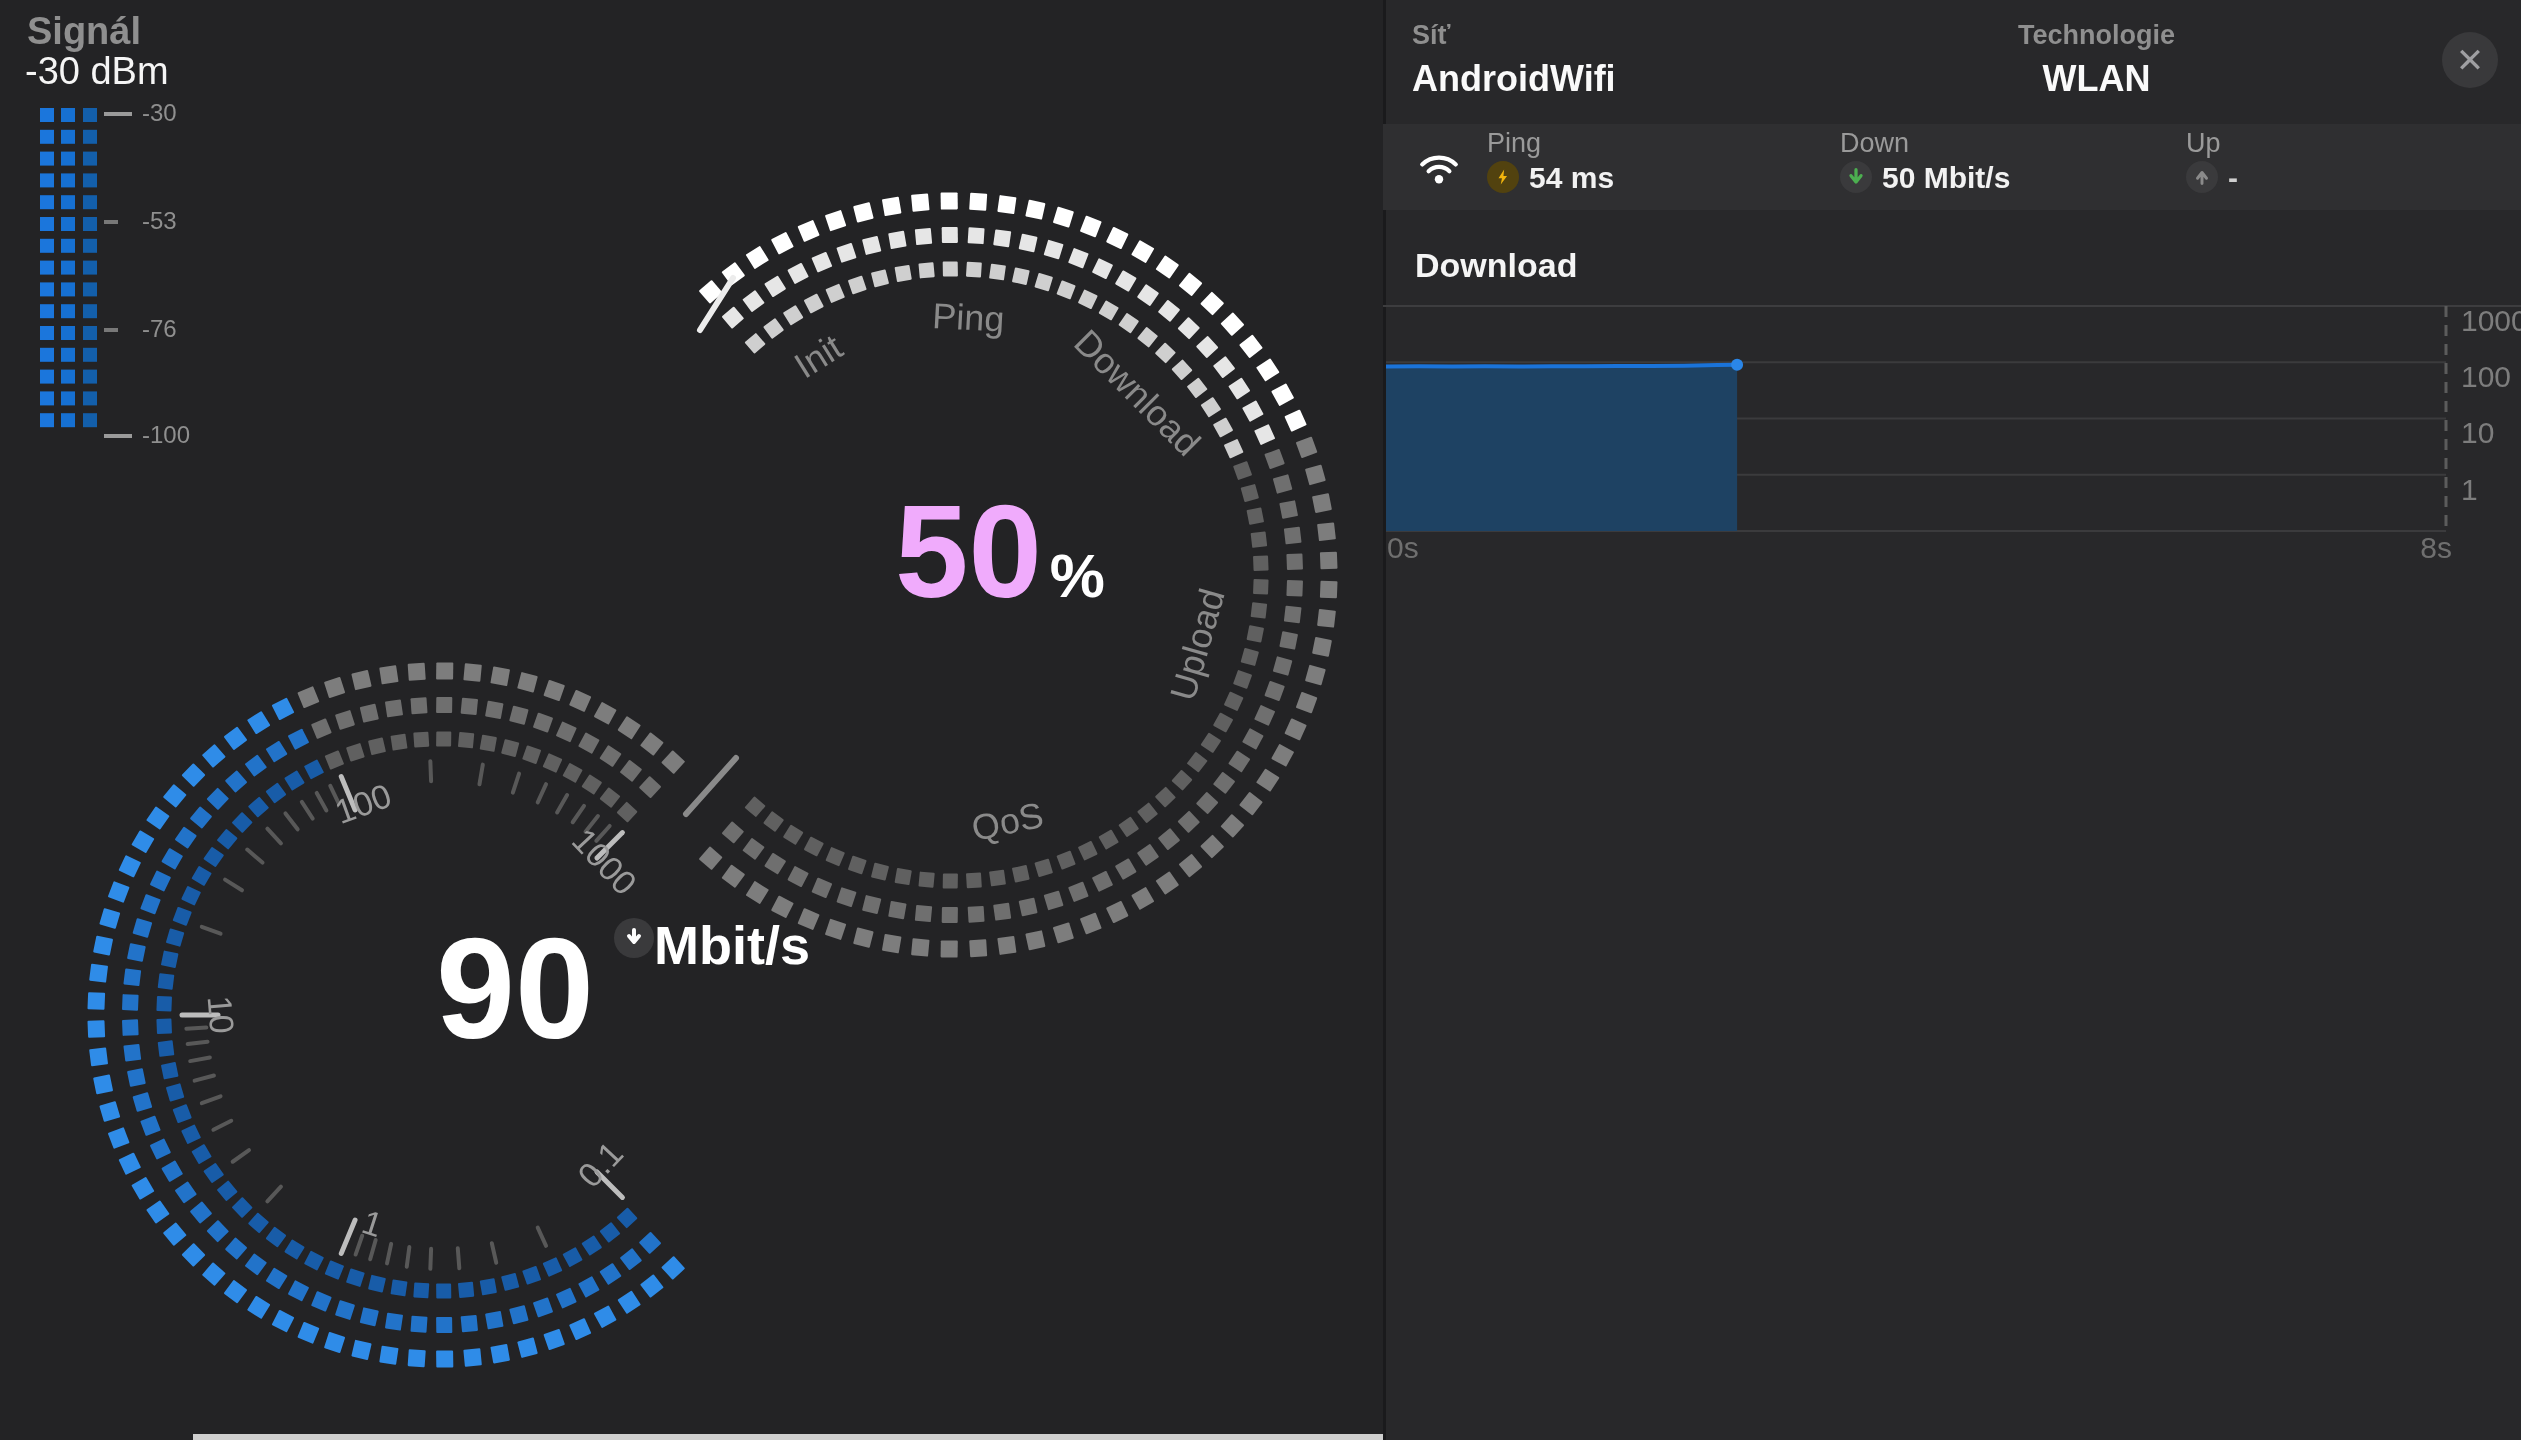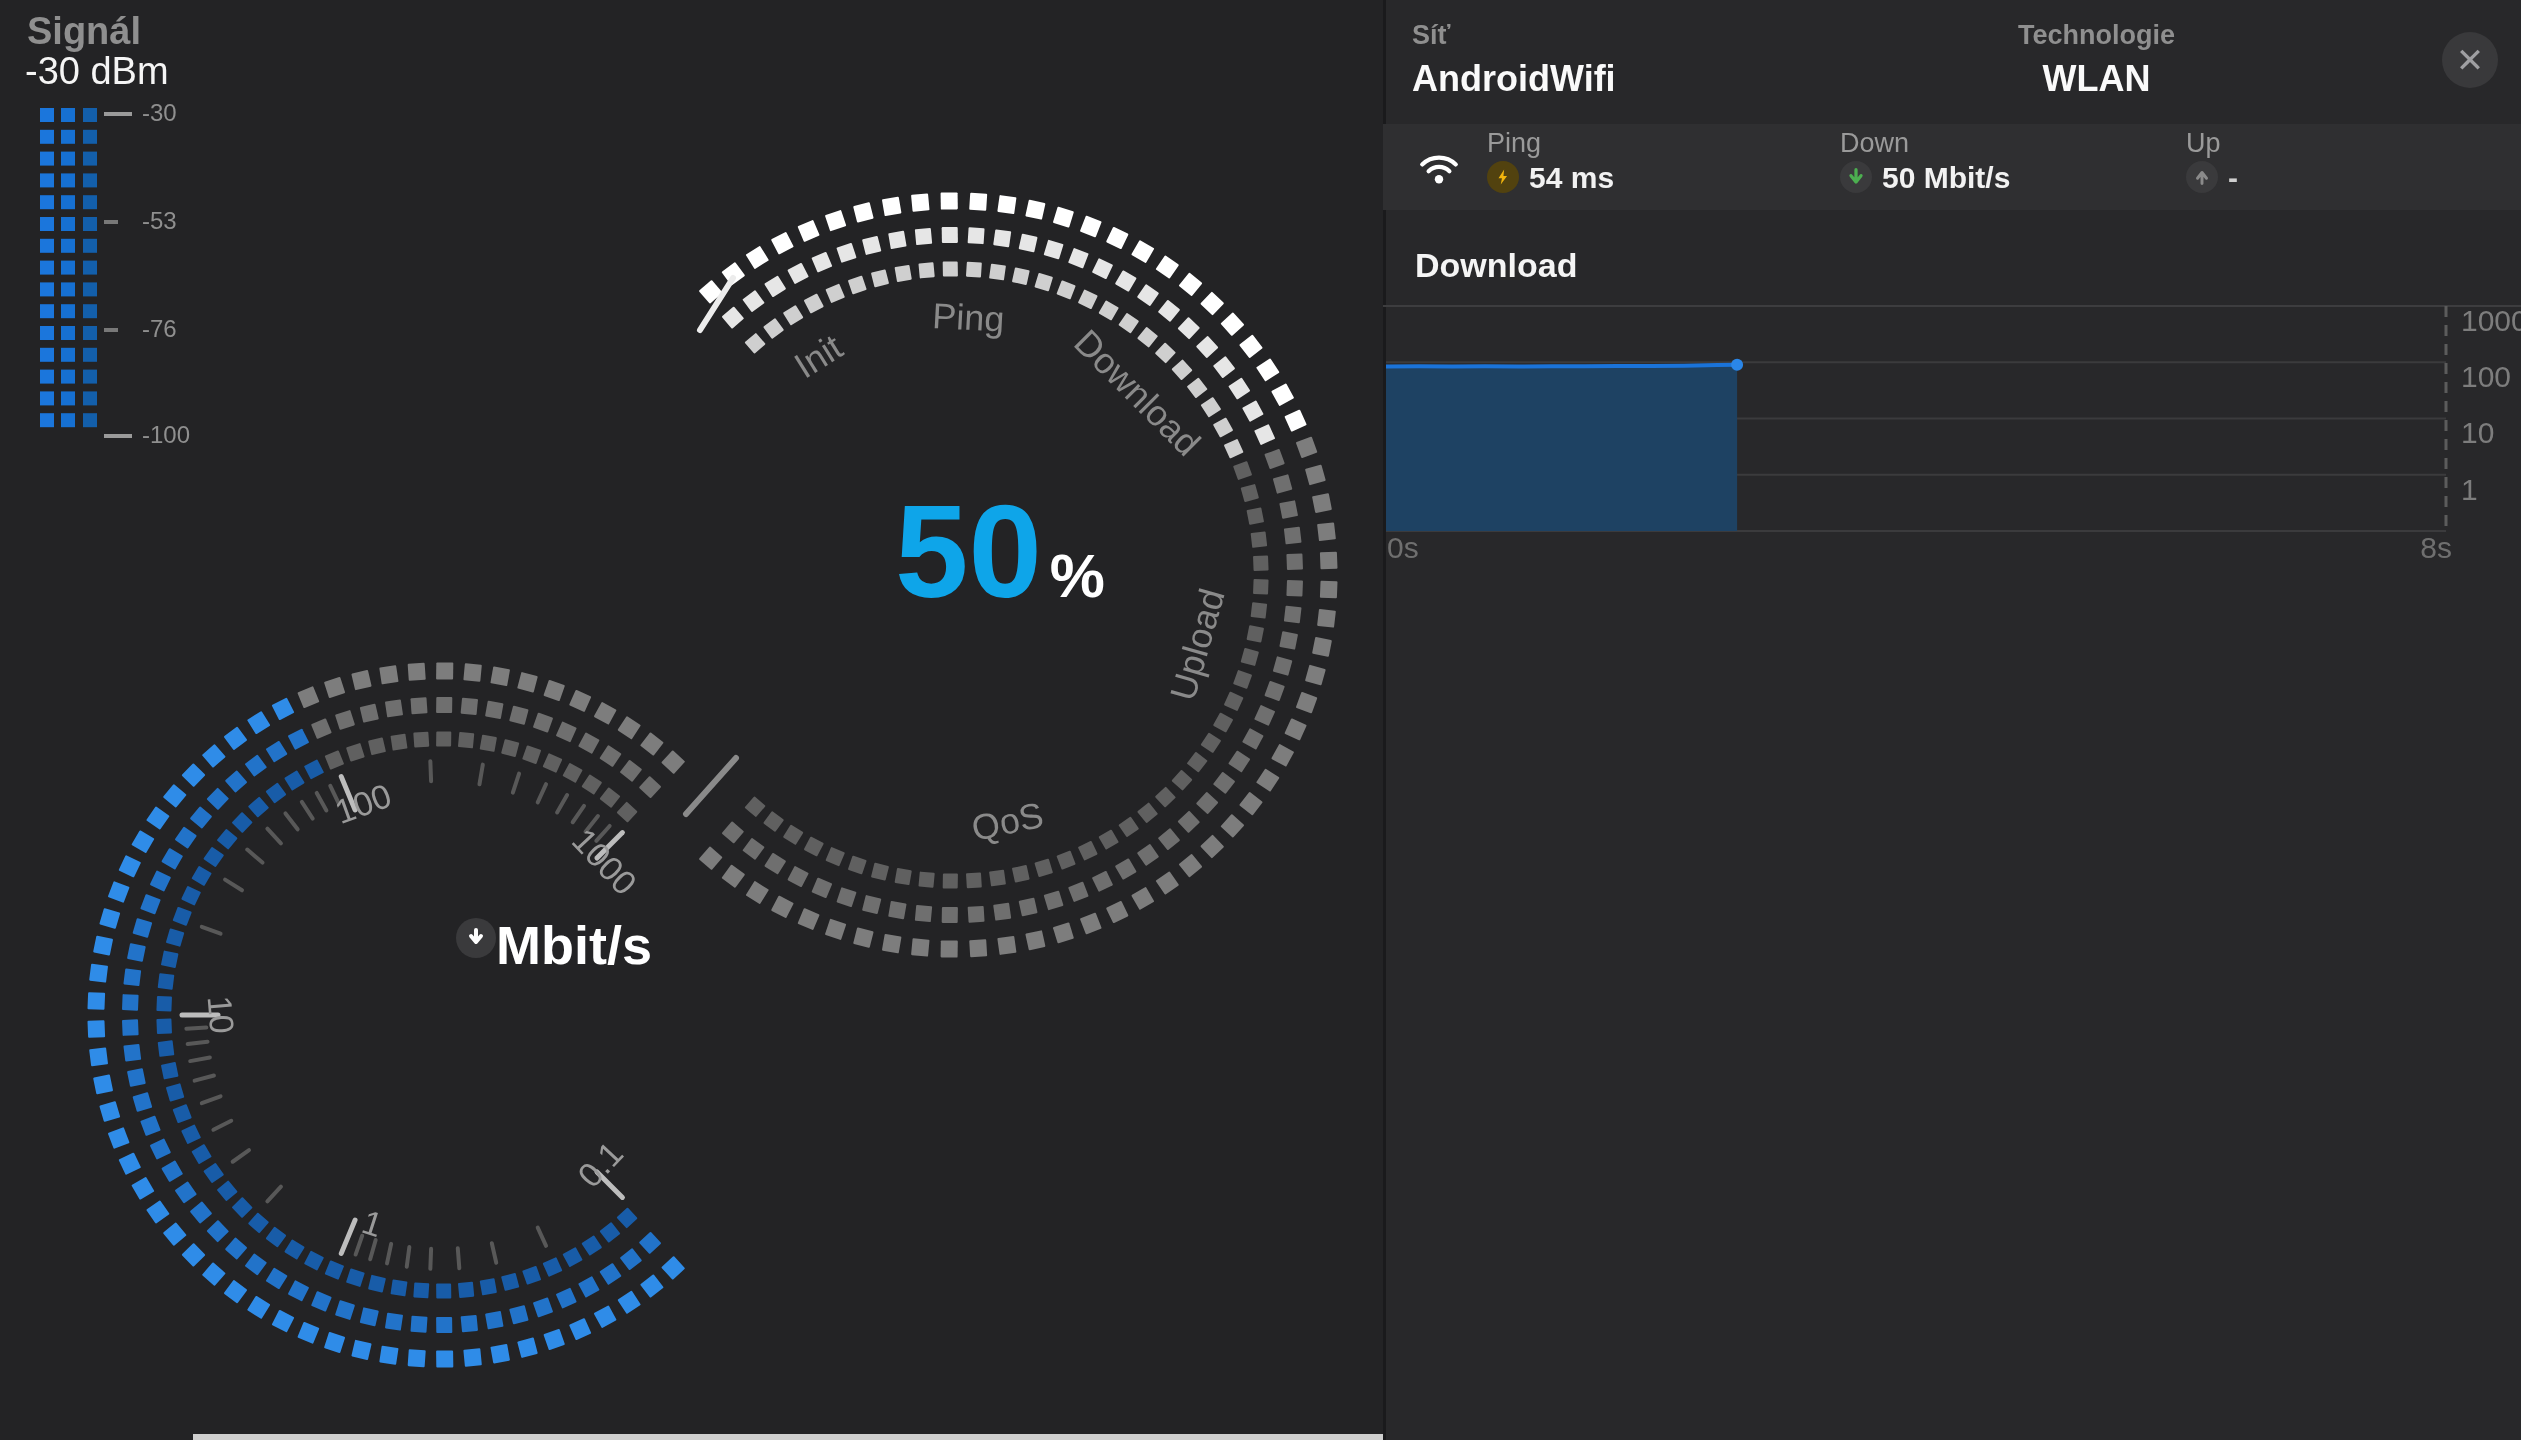--- a/index.html
+++ b/index.html
@@ -10,21 +10,21 @@
     color:#fff;overflow:hidden;position:relative;
   }
   .abs{position:absolute;}
   
   #left-area{left:0;top:0;width:1383px;height:1440px;background:#232325;}
   #left-svg{left:0;top:0;}
   .sig-label{left:27px;top:10px;font-size:38px;font-weight:bold;color:#8f8f8f;}
   .sig-value{left:25px;top:50px;font-size:38px;color:#f5f5f5;}
   #percent-box{left:830px;top:486px;width:340px;height:150px;
     display:flex;align-items:baseline;justify-content:center;}
-  #percent-box .big{font-size:132px;font-weight:bold;line-height:1;color:#0ea5e9;}
+  #percent-box .big{font-size:132px;font-weight:bold;line-height:1;color:#f0abfc;}
   #percent-box .small{font-size:62px;font-weight:bold;color:#fff;margin-left:8px;}
   #speed-box{left:436px;top:918px;display:flex;align-items:flex-start;}
   #speed-box .big{font-size:142px;font-weight:bold;line-height:1.0;color:#fff;}
   #speed-col{display:flex;flex-direction:row;align-items:flex-start;margin-left:20px;height:138px;justify-content:space-between;}
   #dl-badge{width:40px;height:40px;border-radius:50%;background:#3a3a3c;
     display:flex;align-items:center;justify-content:center;}
   #dl-badge svg{display:block;}
   #speed-unit{font-size:54px;font-weight:bold;color:#fff;line-height:1;}
   #bottom-bar{left:193px;top:1434px;width:1190px;height:6px;background:#cfcfcf;}
   
@@ -520,20 +520,21 @@
 
   <div class="abs sig-label">Signál</div>
   <div class="abs sig-value">-30 dBm</div>
 
   <div id="percent-box" class="abs">
     <span class="big">50</span>
     <span class="small">%</span>
   </div>
 
   <div id="speed-box" class="abs">
+    <span class="big">90</span>
     <div id="speed-col">
       <div id="dl-badge">
         <svg width="22" height="22" viewBox="0 0 22 22">
           <path d="M11 3 v9 M6 9 l5 6 5-6" stroke="#fff" stroke-width="4" fill="none" stroke-linecap="round" stroke-linejoin="round"></path>
         </svg>
       </div>
       <span id="speed-unit">Mbit/s</span>
     </div>
   </div>
 

